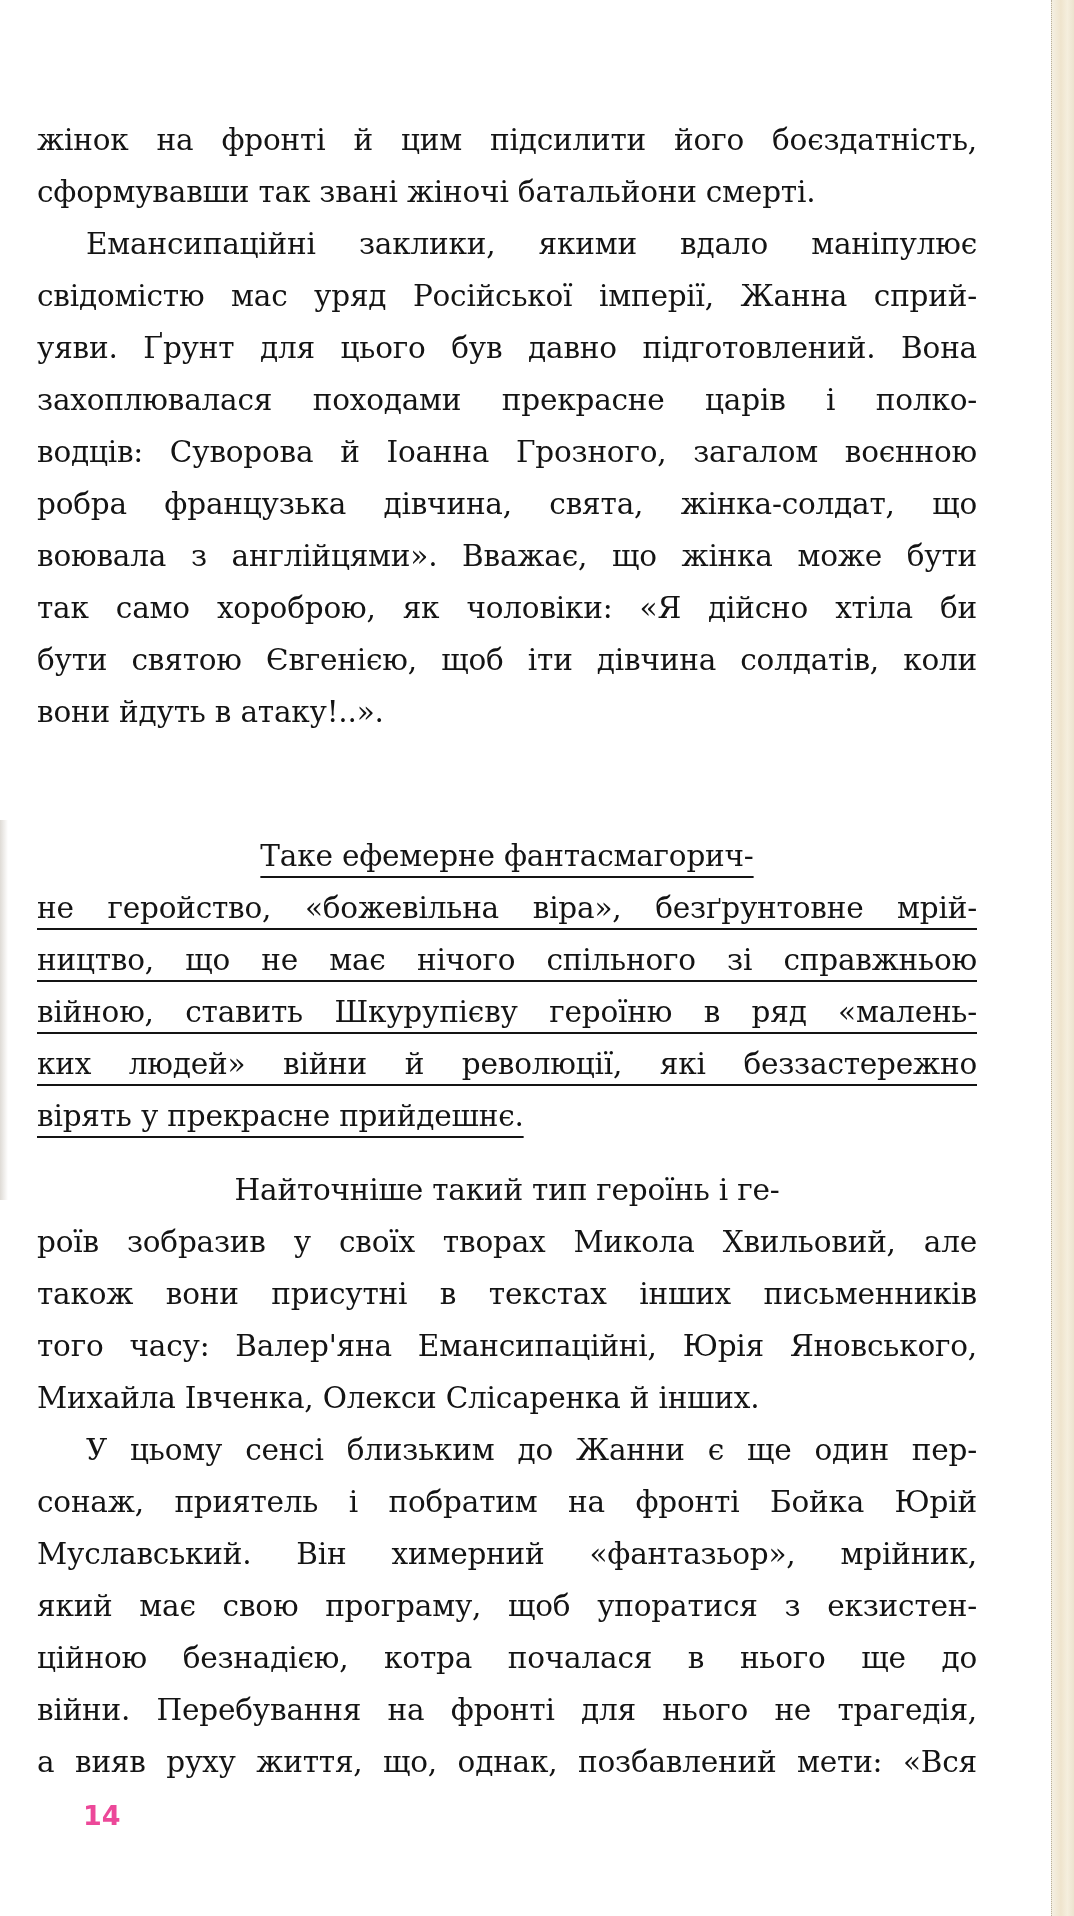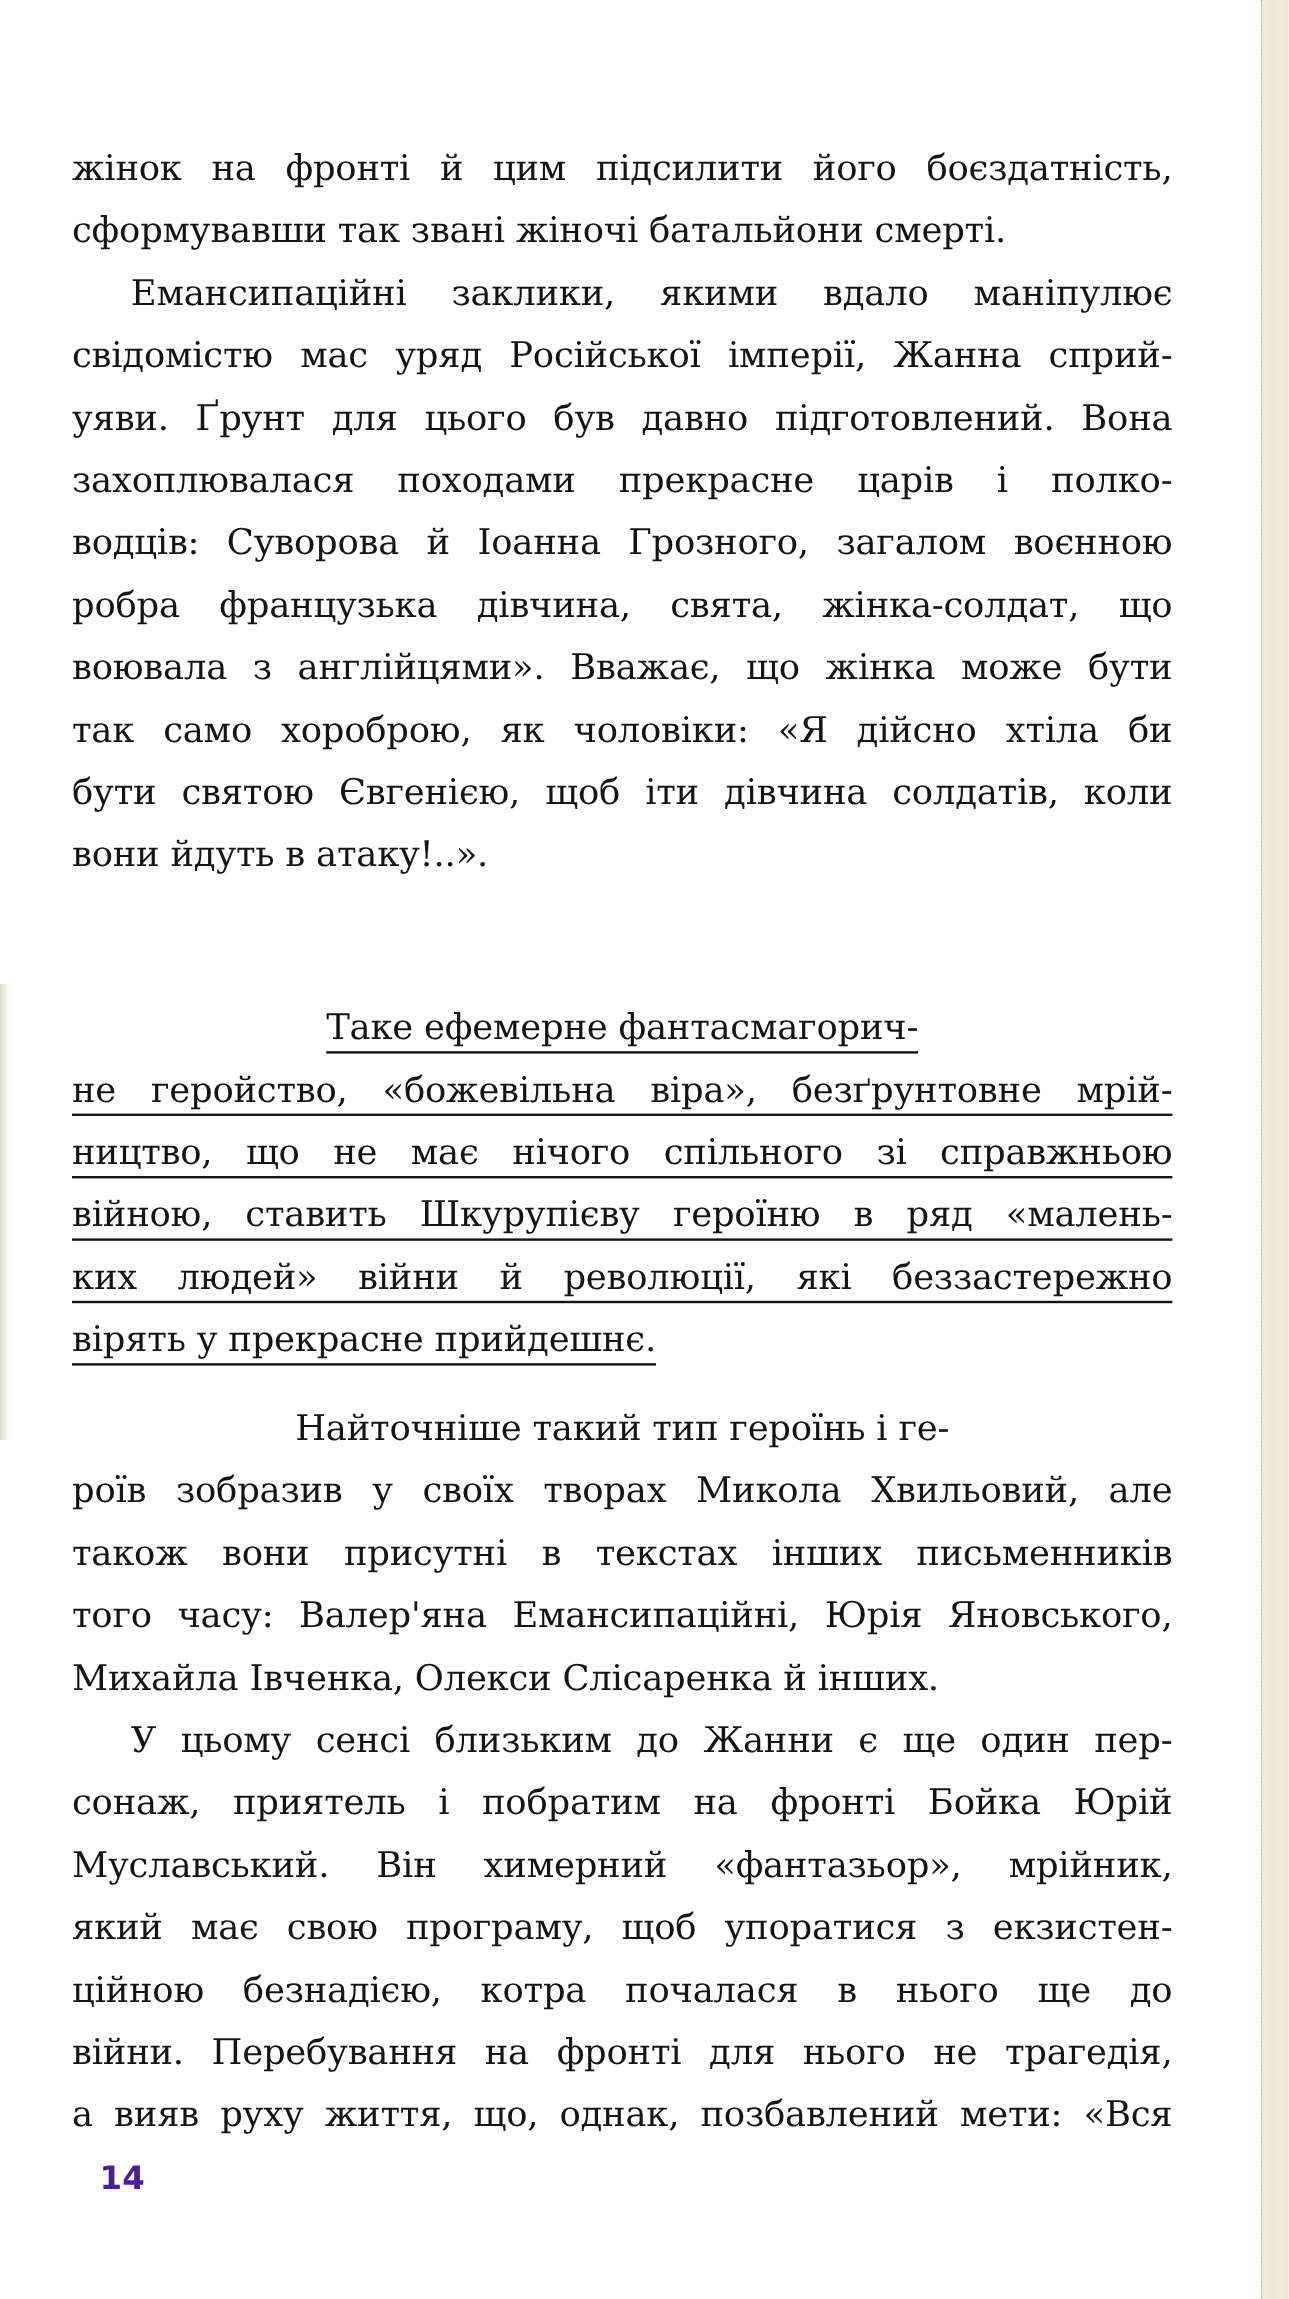--- a/index.html
+++ b/index.html
@@ -16,32 +16,32 @@
   }
   .left-shadow {
     position: absolute; left: 0; top: 820px; width: 8px; height: 380px;
     background: linear-gradient(90deg, #c9c3ba 0%, rgba(255,255,255,0) 100%);
     opacity: 0.6;
   }
   .text-block {
     position: absolute; left: 37px; width: 940px;
     font-size: 29.5px; line-height: 52px; letter-spacing: -0.2px;
   }
-  .line { display: block; white-space: nowrap; height: 52px; margin-left: 23px; }
+  .line { display: block; white-space: nowrap; height: 52px; }
   .justify { text-align: justify; text-align-last: justify; }
   .indent { padding-left: 49px; }
   .underlined {
     text-decoration: underline; text-decoration-thickness: 2px;
     text-underline-offset: 10px;
   }
   .right-start { text-align: center; }
   .page-number {
     position: absolute; left: 83px; top: 1800px;
     font-family: "DejaVu Sans", "Liberation Sans", sans-serif;
-    font-weight: bold; font-size: 27px; color: #4c1d95;
+    font-weight: bold; font-size: 27px; color: #ec4899;
   }
 </style>
 </head>
 <body>
 
 <div class="page-edge"></div>
 <div class="left-shadow"></div>
 
 <div class="text-block" style="top:114px;">
   <span class="line justify">жінок на фронті й цим підсилити його боєздатність,</span>

